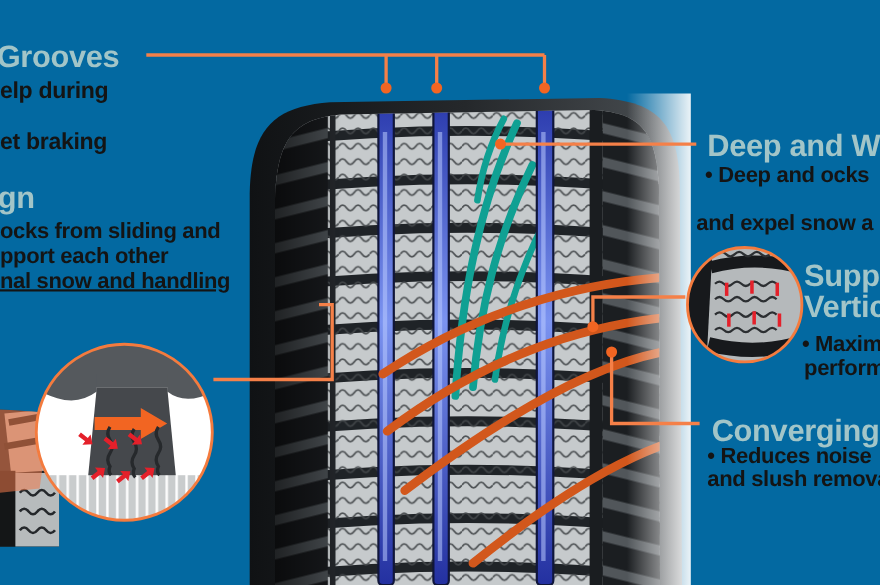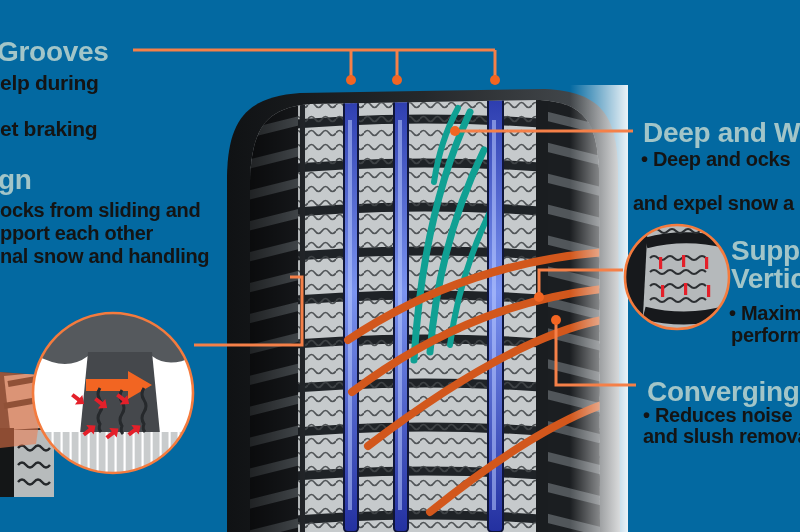--- a/index.html
+++ b/index.html
@@ -205,21 +205,21 @@
     </g>
   </svg>
 
   <div class="txt head" style="left:-3px;top:36px;">Grooves</div>
   <div class="txt body" style="left:0px;top:71px;font-size:21px;">elp during</div>
   <div class="txt body" style="left:0px;top:97px;font-size:21px;margin-top:20px;">et braking</div>
 
   <div class="txt head" style="left:-2px;top:164px;">gn</div>
   <div class="txt body" style="left:0px;top:199px;">ocks from sliding and</div>
   <div class="txt body" style="left:0px;top:222px;">pport each other</div>
-  <div class="txt body" style="left:0px;top:245px;">nal snow and handling</div>
+  <div class="txt body" style="left:0px;top:245px;text-decoration:underline;">nal snow and handling</div>
 
   <div class="txt head" style="left:643px;top:117px;">Deep and W</div>
   <div class="txt body" style="left:641px;top:148px;">• Deep and ocks</div>
   <div class="txt body" style="left:633px;top:169px;margin-top:23px;">and expel snow a</div>
 
   <div class="txt head" style="left:731px;top:235px;">Supp</div>
   <div class="txt head" style="left:731px;top:263px;">Vertic</div>
   <div class="txt body" style="left:729px;top:302px;">• Maxim</div>
   <div class="txt body" style="left:731px;top:324px;">perform</div>
 

